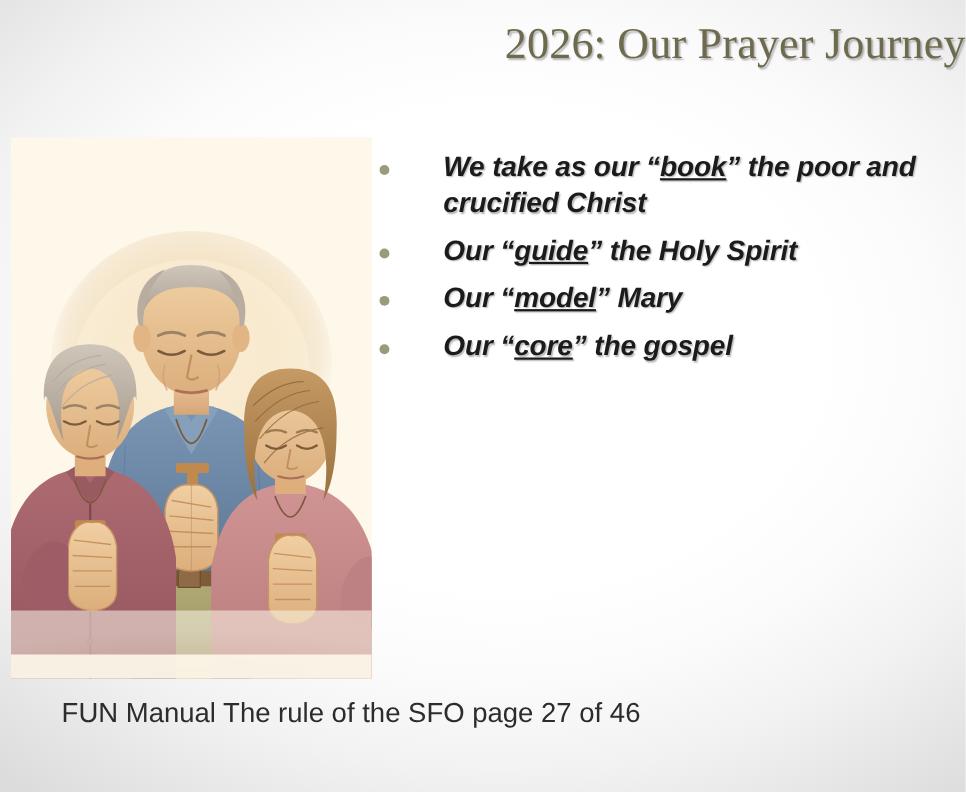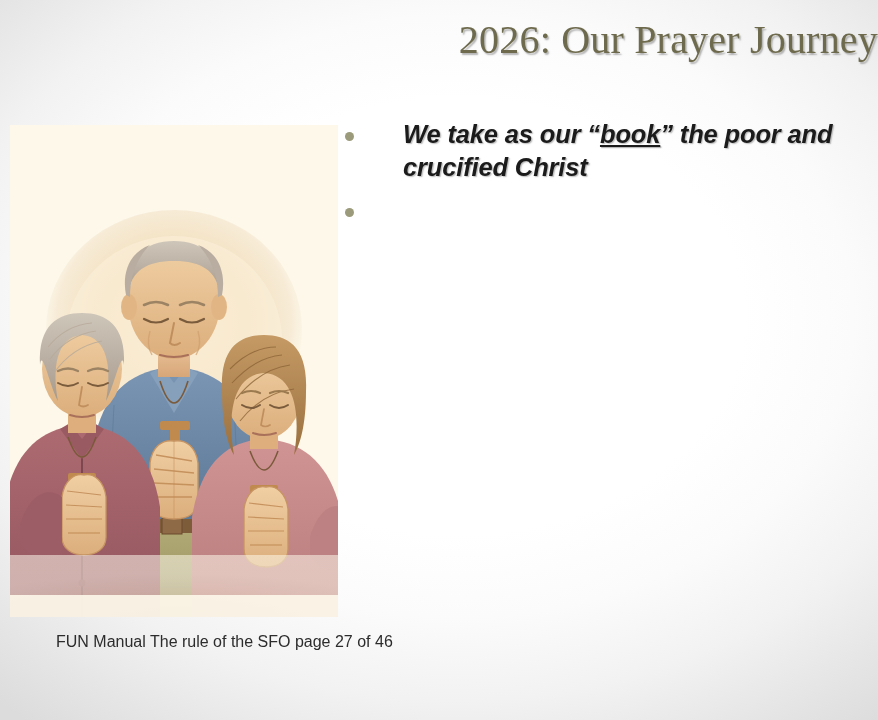--- a/index.html
+++ b/index.html
@@ -55,21 +55,21 @@
     height: 492px;
     background: #fdf8ea;
     overflow: hidden;
   }
   .ill-svg { display: block; width: 328px; height: 492px; }
 
   
   .bullets {
     position: absolute;
     left: 340px;
-    top: 118px;
+    top: 136px;
     width: 528px;
   }
   .bullet-row {
     position: relative;
     display: block;
     padding-left: 63px;
     margin-bottom: 10px;
   }
   .bullet-dot {
     position: absolute;
@@ -95,21 +95,21 @@
     text-decoration: underline;
     text-underline-offset: 2px;
   }
 
   
   .footer {
     position: absolute;
     left: 56px;
     top: 631px;
     font-family: "Liberation Sans", "DejaVu Sans", sans-serif;
-    font-size: 16px;
+    font-size: 25px;
     font-weight: 400;
     line-height: 1.42;
     color: #2c2c2c;
   }
   .footer-line { display: block; white-space: nowrap; }
 </style>
 </head>
 <body>
 
 <div class="slide">
@@ -322,23 +322,32 @@
   <div class="bullets">
 
     <div class="bullet-row">
       <span class="bullet-dot"></span>
       <span class="bullet-text"><span>We take as our “</span><u>book</u><span>” the poor and crucified Christ</span></span>
     </div>
 
 
     <div class="bullet-row">
       <span class="bullet-dot"></span>
+      <span class="bullet-text"><span>Our “</span><u>guide</u><span>” the Holy Spirit</span></span>
     </div>
 
-
+    <div class="bullet-row">
+      <span class="bullet-dot"></span>
+      <span class="bullet-text"><span>Our “</span><u>model</u><span>” Mary</span></span>
+    </div>
+
+    <div class="bullet-row">
+      <span class="bullet-dot"></span>
+      <span class="bullet-text"><span>Our “</span><u>core</u><span>” the gospel</span></span>
+    </div>
 
 
 
   </div>
 
   <div class="footer">
     <span class="footer-line">FUN Manual The rule of the SFO page 27 of 46</span>
   </div>
 
 </div>

